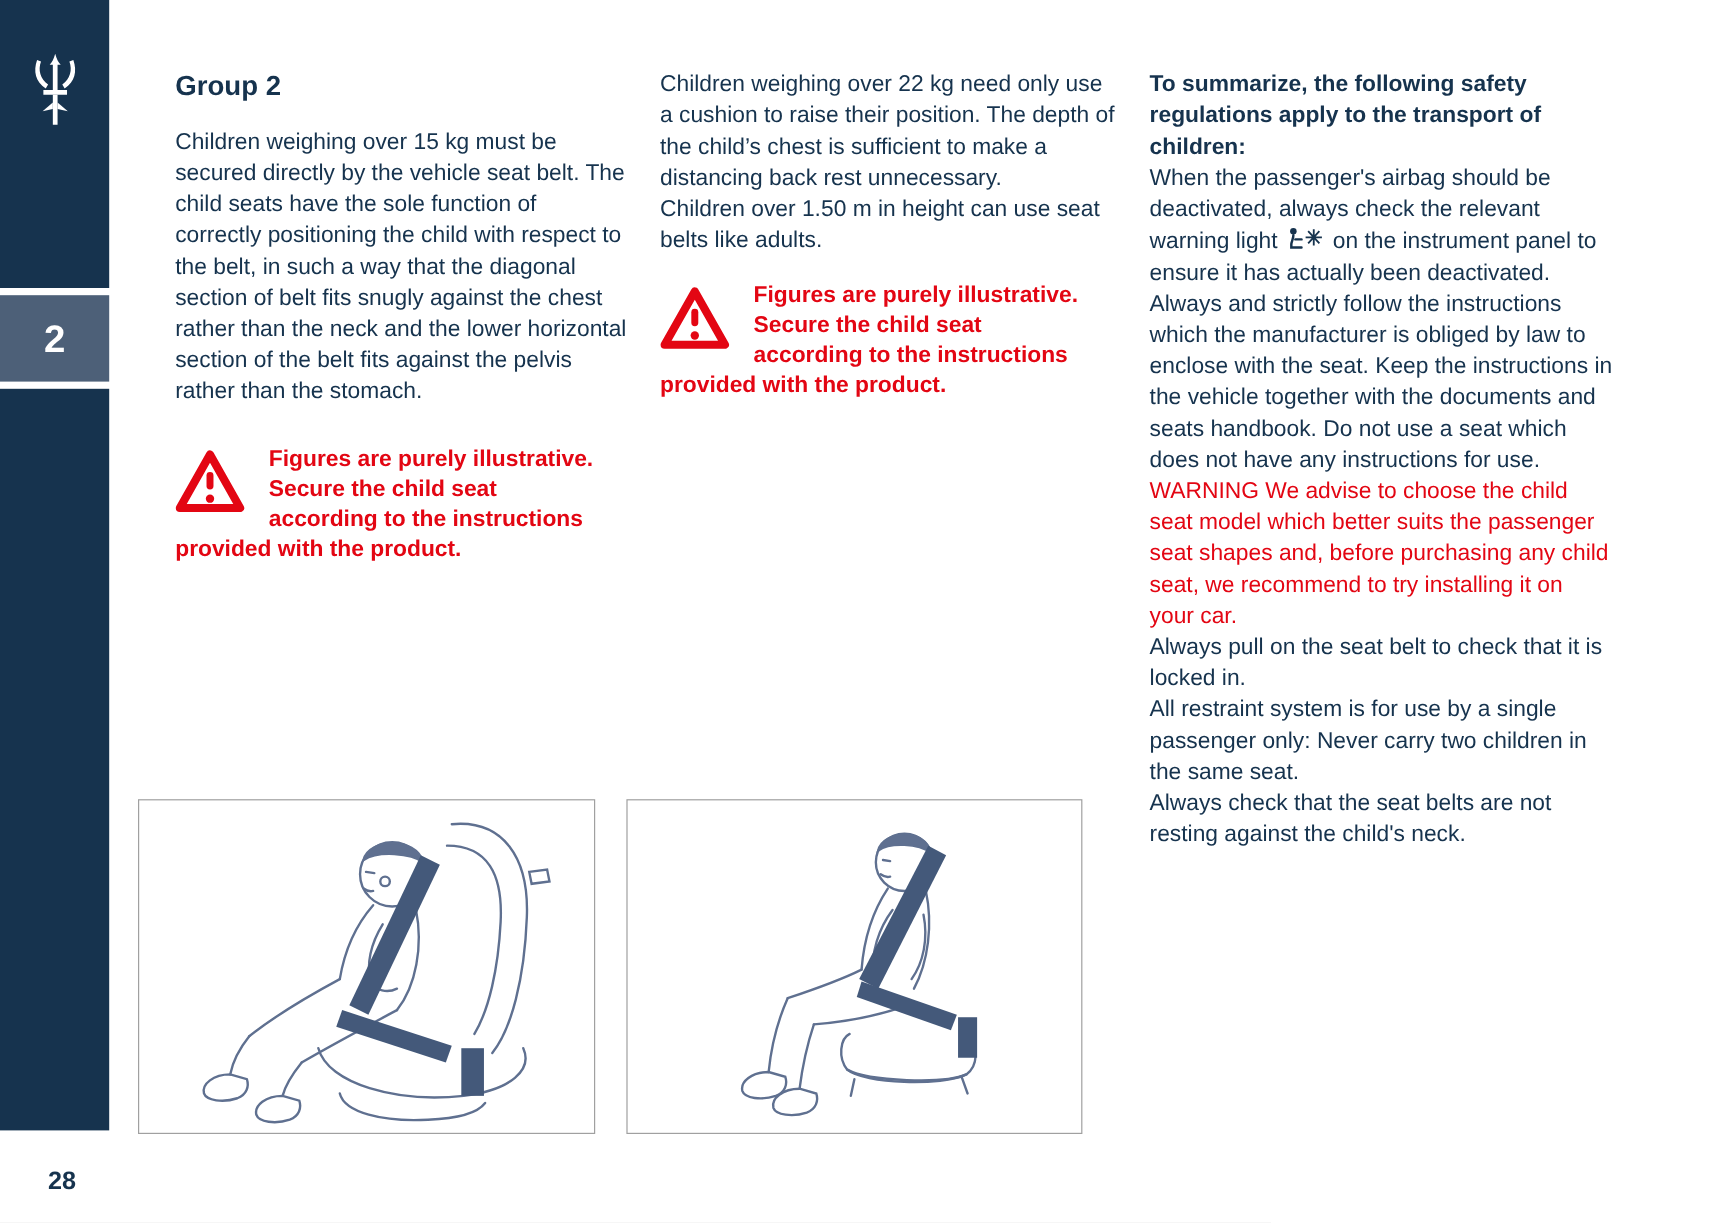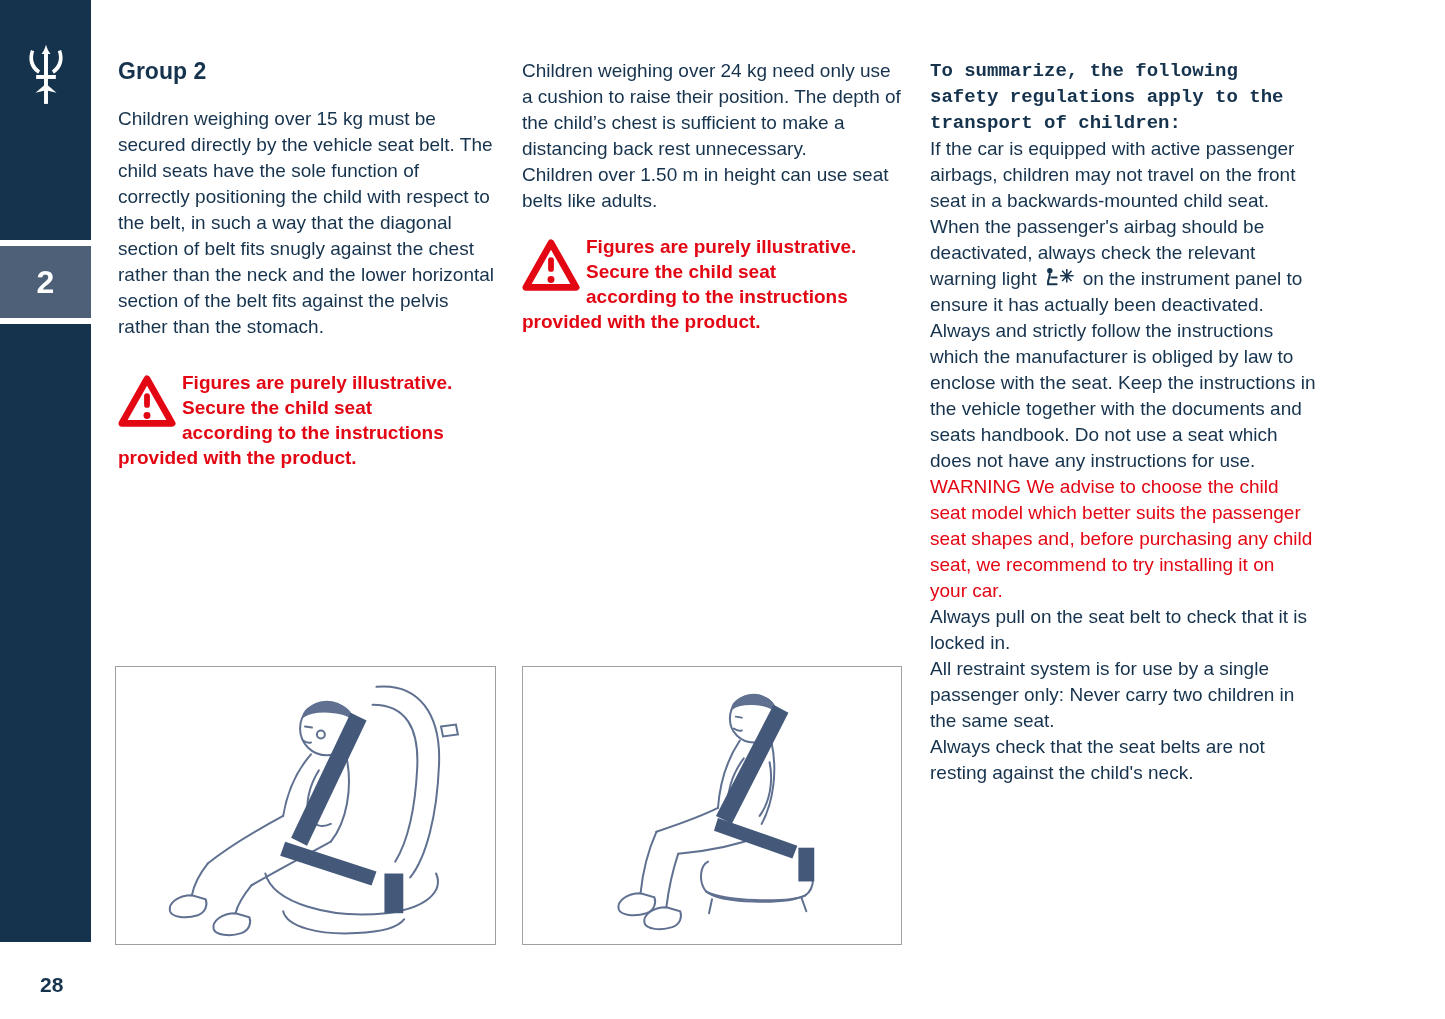--- a/index.html
+++ b/index.html
@@ -17,34 +17,34 @@
     position:absolute;left:0;top:246px;width:91px;height:72px;
     background:#4d6078;display:flex;align-items:center;justify-content:center;
   }
   .chapter-num{color:#ffffff;font-size:32px;font-weight:bold;}
   .sidebar-bottom{position:absolute;left:0;top:324px;width:91px;height:618px;background:#16334e;}
   .trident{display:block;margin:44px auto 0 auto;}
   
   .page-number{position:absolute;left:40px;top:973px;font-size:21px;font-weight:bold;color:#16334e;}
   .fig-caption{position:absolute;left:121px;top:912px;font-size:16px;font-style:italic;color:#0f766e;}
   
-  .col{position:absolute;top:58px;font-size:19px;line-height:26px;color:#16334e;}
+  .col{position:absolute;top:58px;font-size:19px;line-height:26px;color:#16334e;margin-left:28px;}
   .col1{left:118px;width:378px;}
   .col2{left:522px;width:380px;}
   .col3{left:930px;width:386px;}
   .group-heading{font-size:23px;font-weight:bold;margin:0 0 22px 0;color:#16334e;}
   .col p{margin:0;}
-  .bold{font-weight:bold;font-family:Liberation Mono, monospace;}
+  .bold{font-weight:bold;}
   .red{color:#e30613;}
   .gap-top{margin-top:26px;}
   
   .warnblock{color:#e30613;font-weight:bold;line-height:25px;}
   .warnblock.c1{margin-top:30px;}
   .warnblock.c2{margin-top:20px;}
-  .warnrow{display:flex;gap:6px;}
+  .warnrow{display:flex;gap:20px;}
   .warnrow svg{flex:none;margin-top:4px;}
   
   .figure{position:absolute;border:1px solid #a0a0a0;background:#ffffff;box-sizing:border-box;}
   .fig1{left:115px;top:666px;width:381px;height:279px;}
   .fig2{left:522px;top:666px;width:380px;height:279px;}
   .figure svg{display:block;width:100%;height:100%;}
   
   .airbag-icon{vertical-align:-4px;margin:0 6px;}
 </style>
 </head>
@@ -88,21 +88,21 @@
           <div>Figures are purely illustrative.</div>
           <div>Secure the child seat</div>
           <div>according to the instructions</div>
         </div>
       </div>
       <div>provided with the product.</div>
     </div>
   </div>
 
   <div class="col col2">
-    <p>Children weighing over 24 kg need only use a cushion to raise their position.  The depth of the child’s chest is sufficient to make a distancing back rest unnecessary.</p>
+    <p>Children weighing over 22 kg need only use a cushion to raise their position.  The depth of the child’s chest is sufficient to make a distancing back rest unnecessary.</p>
     <p>Children over 1.50 m in height can use seat belts like adults.</p>
 
     <div class="warnblock c2">
       <div class="warnrow">
         <svg viewBox="0 0 60 60" width="58" height="58" aria-hidden="true">
           <path d="M30 5 L56 51 L4 51 Z" fill="#ffffff" stroke="#e30613" stroke-width="7" stroke-linejoin="round"></path>
           <rect x="27" y="20" width="6" height="15" rx="3" fill="#e30613"></rect>
           <circle cx="30" cy="43" r="3.6" fill="#e30613"></circle>
         </svg>
         <div class="warnlines">
@@ -110,21 +110,20 @@
           <div>Secure the child seat</div>
           <div>according to the instructions</div>
         </div>
       </div>
       <div>provided with the product.</div>
     </div>
   </div>
 
   <div class="col col3">
     <p class="bold">To summarize, the following safety regulations apply to the transport of children:</p>
-    <p>If the car is equipped with active passenger airbags, children may not travel on the front seat in a backwards-mounted child seat.</p>
     <p><span>When the passenger's airbag should be deactivated, always check the relevant warning light</span><svg class="airbag-icon" viewBox="0 0 40 26" width="34" height="23" aria-hidden="true">
           <g fill="none" stroke="#16334e" stroke-width="2.4" stroke-linecap="round">
             <circle cx="8" cy="5" r="3.2" fill="#16334e" stroke="none"></circle>
             <path d="M8 9 c0 4 -2 6 -2 9 v3 h10"></path>
             <path d="M10 13 h6"></path>
           </g>
           <g stroke="#16334e" stroke-width="1.8" fill="none">
             <path d="M28 3 v16 M20 11 h16 M22.5 5 l11 12 M33.5 5 l-11 12"></path>
           </g>
         </svg><span>on the instrument panel to ensure it has actually been deactivated.</span></p>

